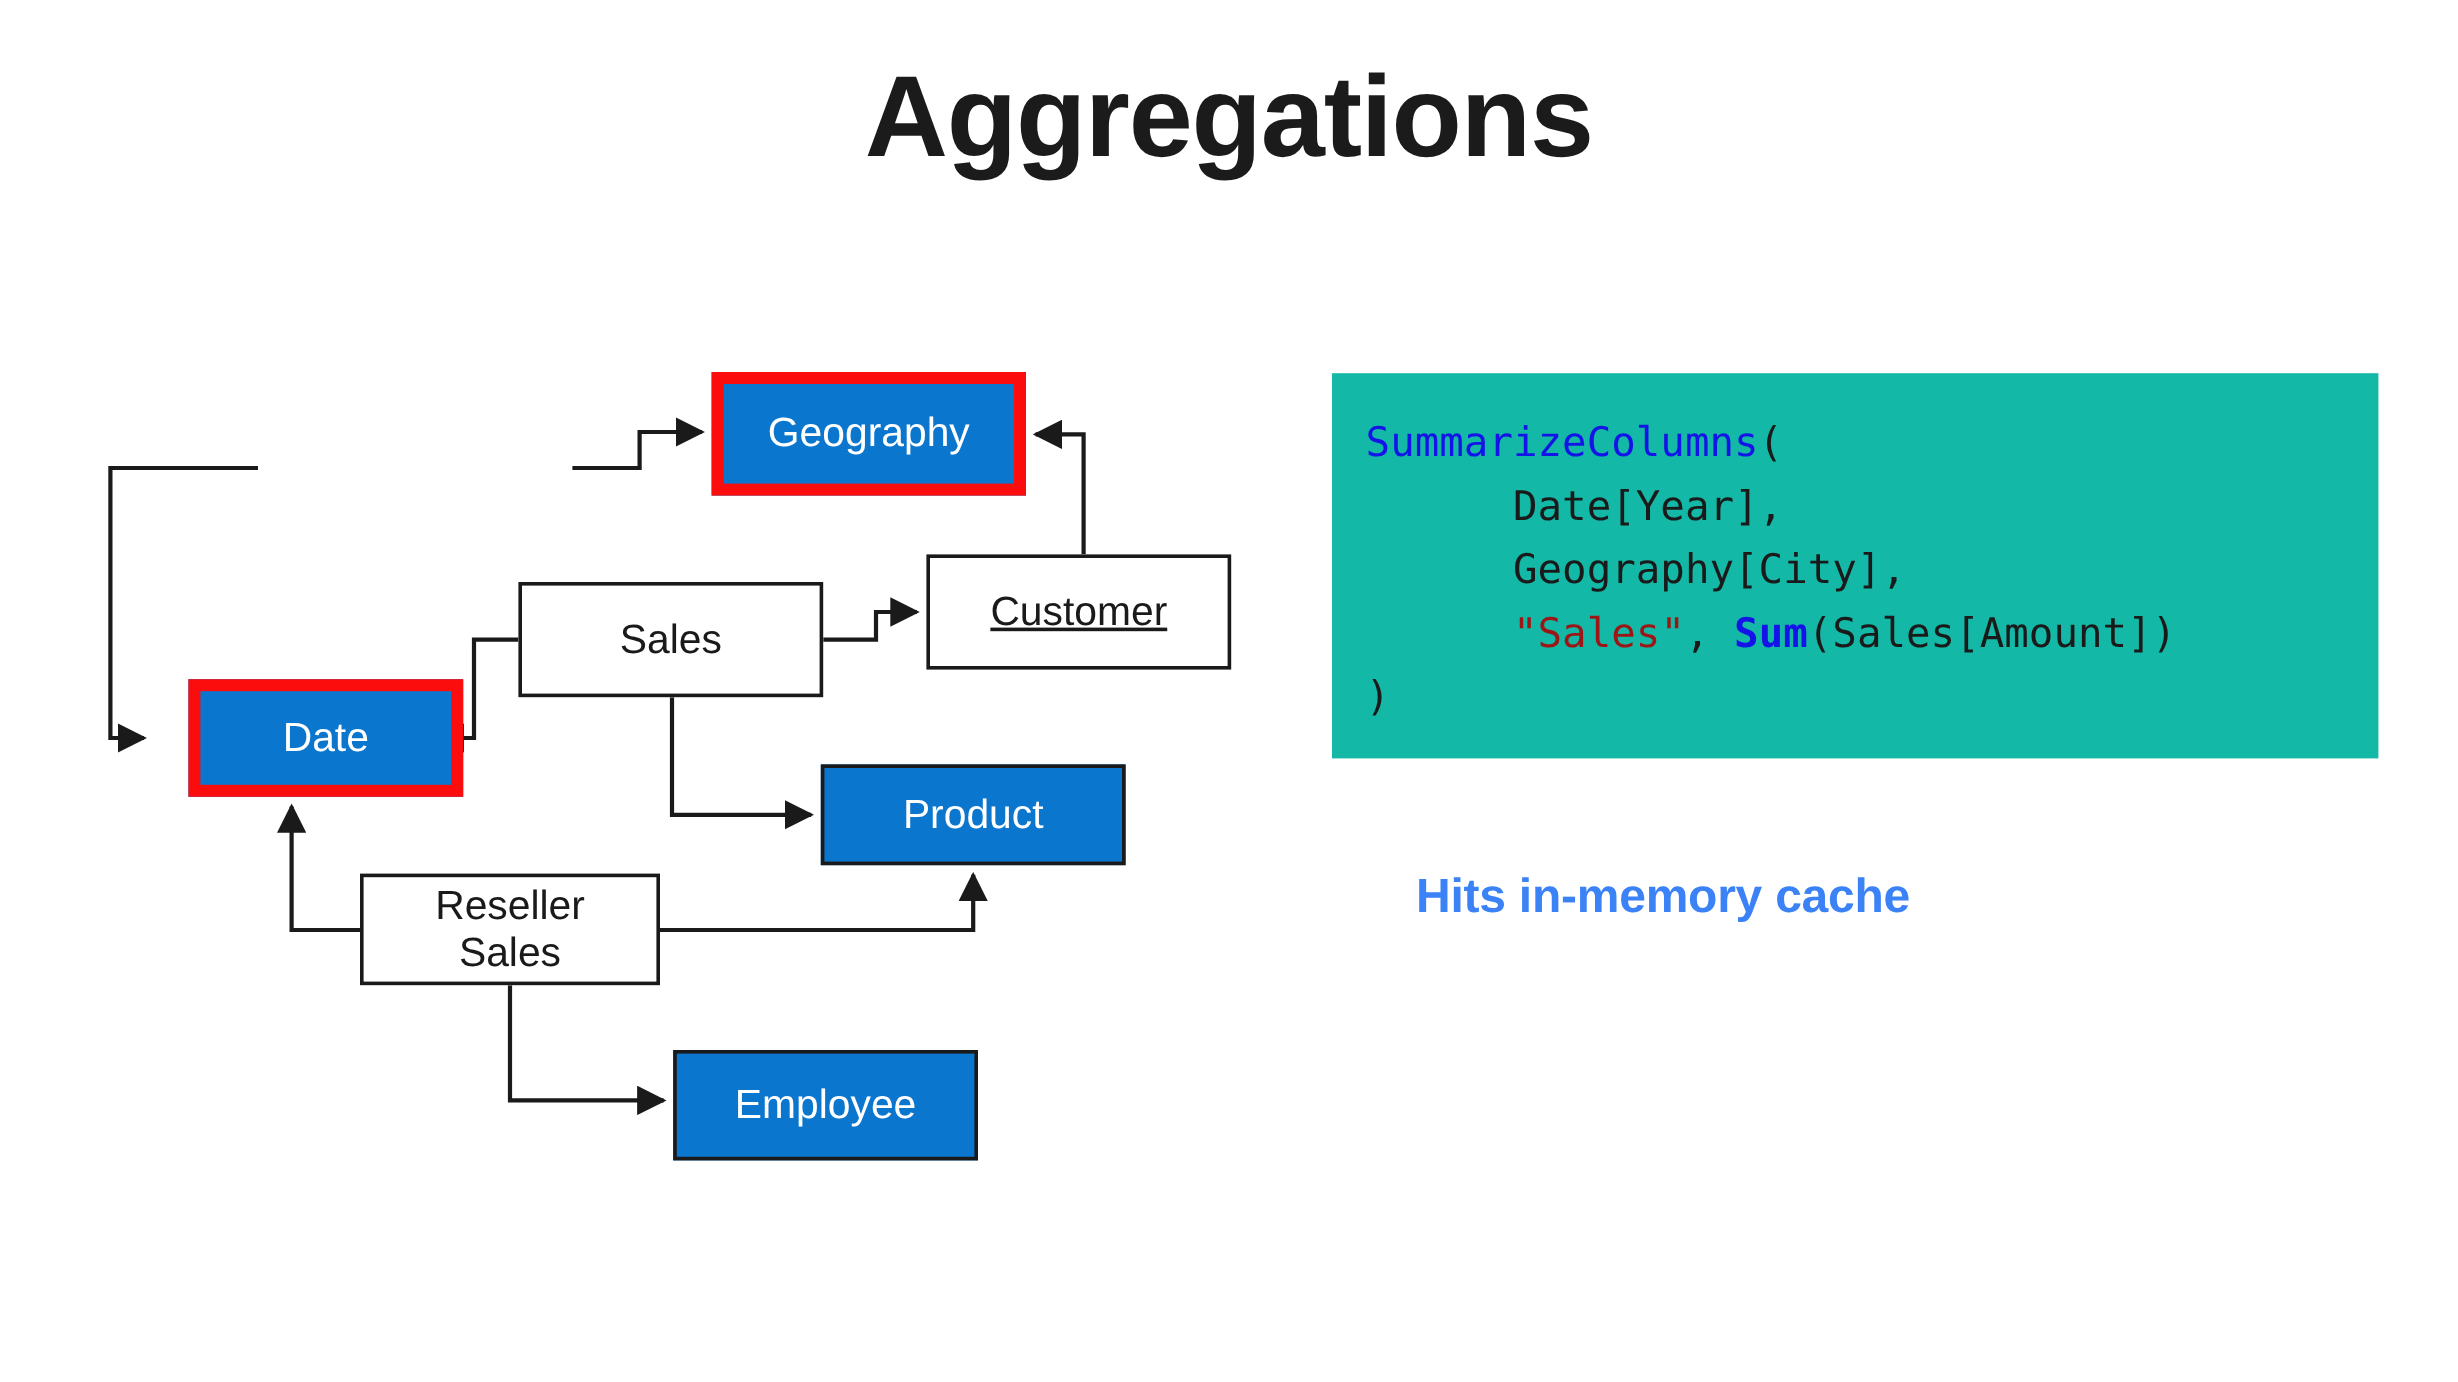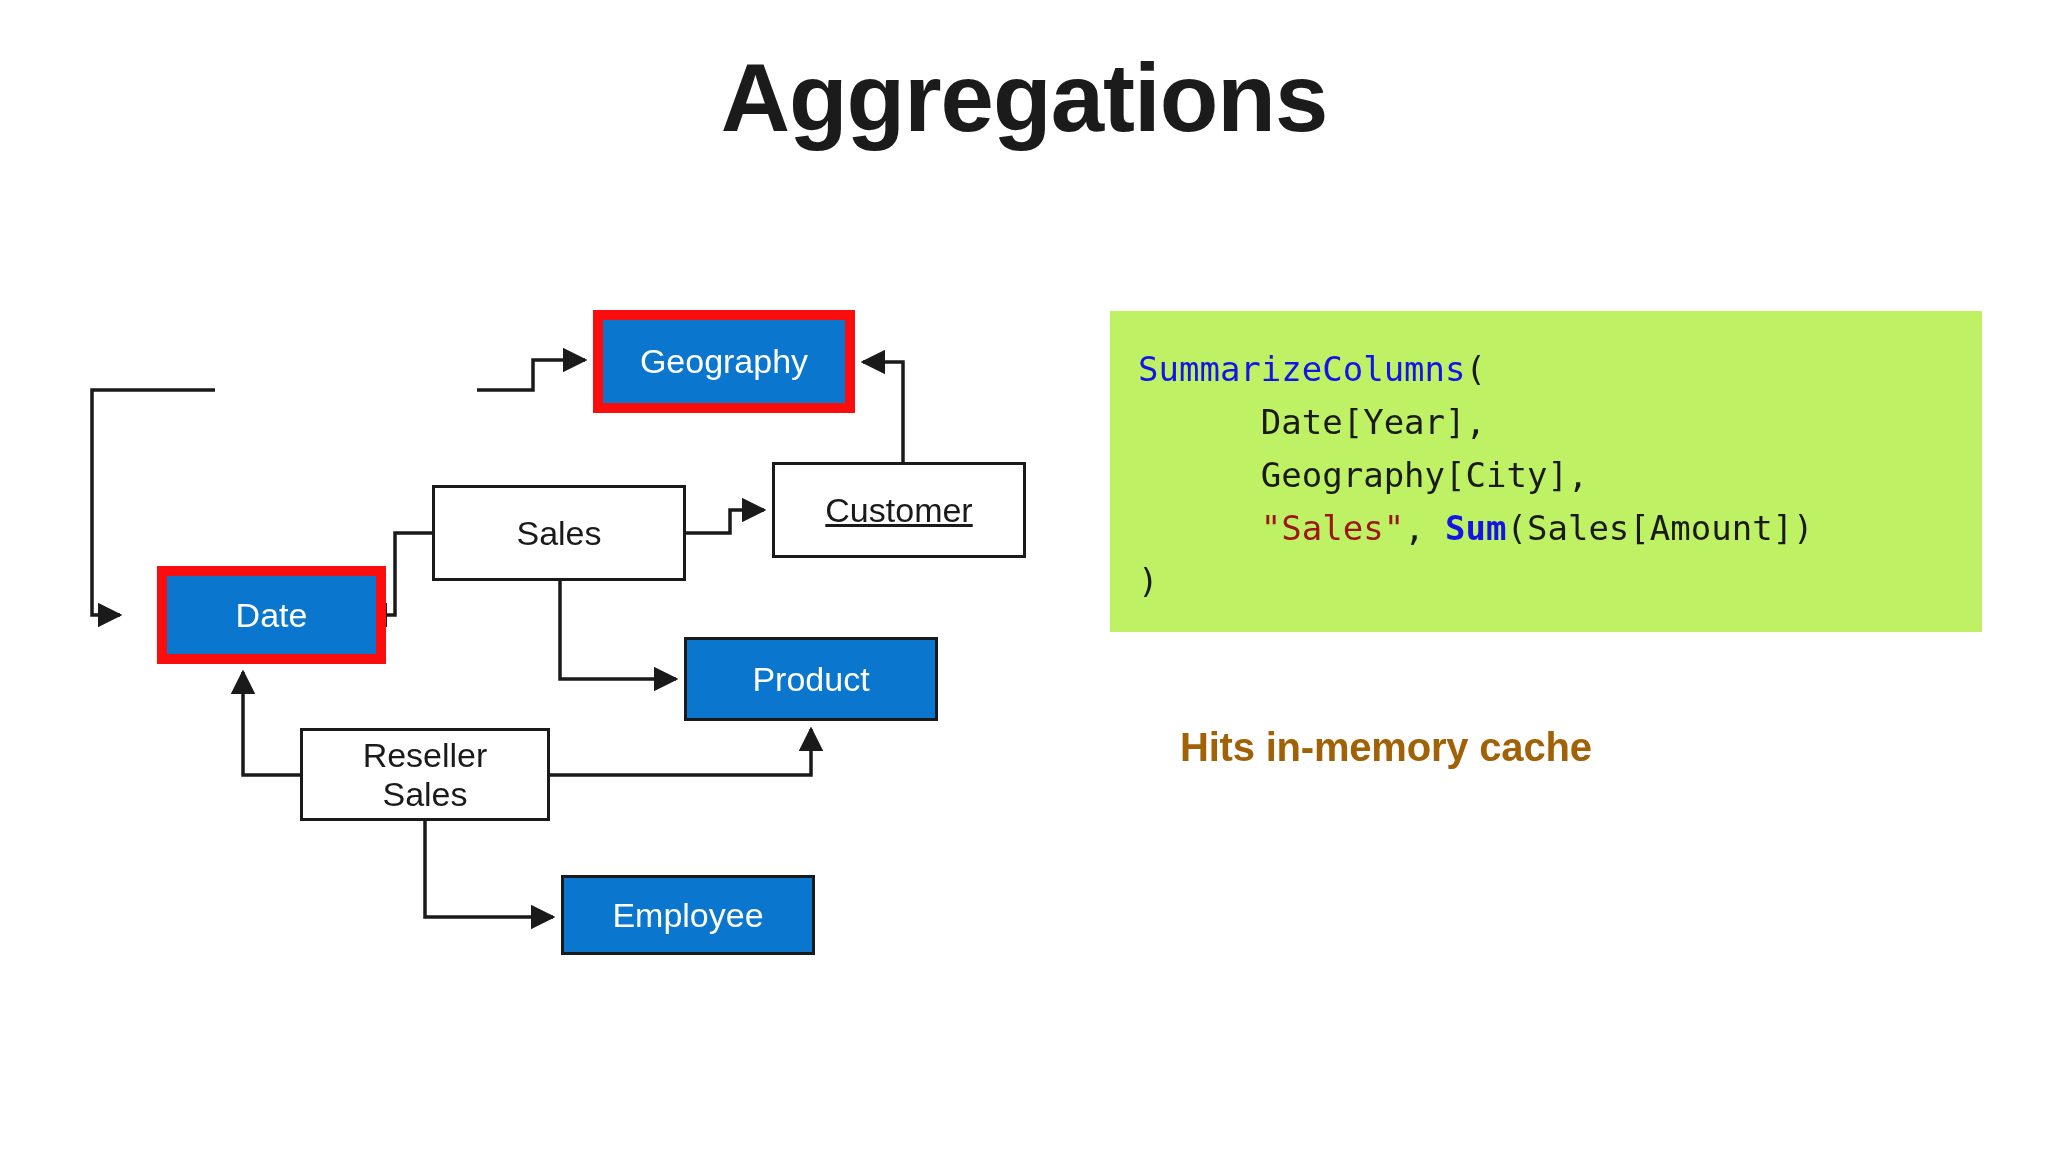--- a/index.html
+++ b/index.html
@@ -74,21 +74,21 @@
     color: #ffffff;
   }
 
   
   #code-panel {
     position: absolute;
     left: 1110px;
     top: 311px;
     width: 872px;
     height: 321px;
-    background: #bef264;
+    background: #14b8a6;
     box-sizing: border-box;
     padding: 32px 0 0 28px;
     z-index: 2;
   }
   #code-block {
     font-family: "DejaVu Sans Mono", "Liberation Mono", monospace;
     font-size: 34px;
     line-height: 53px;
     white-space: pre;
     color: #1a1a1a;
@@ -98,21 +98,21 @@
   .tok-str     { color: #9c1616; }
   .tok-plain   { color: #1a1a1a; }
 
   
   #cache-note {
     position: absolute;
     left: 1180px;
     top: 725px;
     font-size: 40px;
     font-weight: bold;
-    color: #a16207;
+    color: #3b82f6;
     letter-spacing: -0.2px;
   }
 </style>
 </head>
 <body>
 
 <div id="slide-title">Aggregations</div>
 
 <div id="diagram">
 
@@ -164,21 +164,21 @@
 
   <div class="node node-blue" style="left:684px; top:637px; width:254px; height:84px;">
     <span>Product</span>
   </div>
 
   <div class="node node-plain" style="left:300px; top:728px; width:250px; height:93px; white-space:pre-line;">
     <span>Reseller
 Sales</span>
   </div>
 
-  <div class="node node-blue" style="left:561px; top:875px; width:254px; height:80px;">
+  <div class="node node-blue" style="left:561px; top:875px; width:254px; height:92px;">
     <span>Employee</span>
   </div>
 
 </div>
 
 <div id="code-panel">
   <div id="code-block"><div><span class="tok-fn">SummarizeColumns</span><span class="tok-plain">(</span></div><div><span class="tok-plain">      Date[Year],</span></div><div><span class="tok-plain">      Geography[City],</span></div><div><span class="tok-plain">      </span><span class="tok-str">"Sales"</span><span class="tok-plain">, </span><span class="tok-fn-bold">Sum</span><span class="tok-plain">(Sales[Amount])</span></div><div><span class="tok-plain">)</span></div></div>
 </div>
 
 <div id="cache-note">Hits in-memory cache</div>

